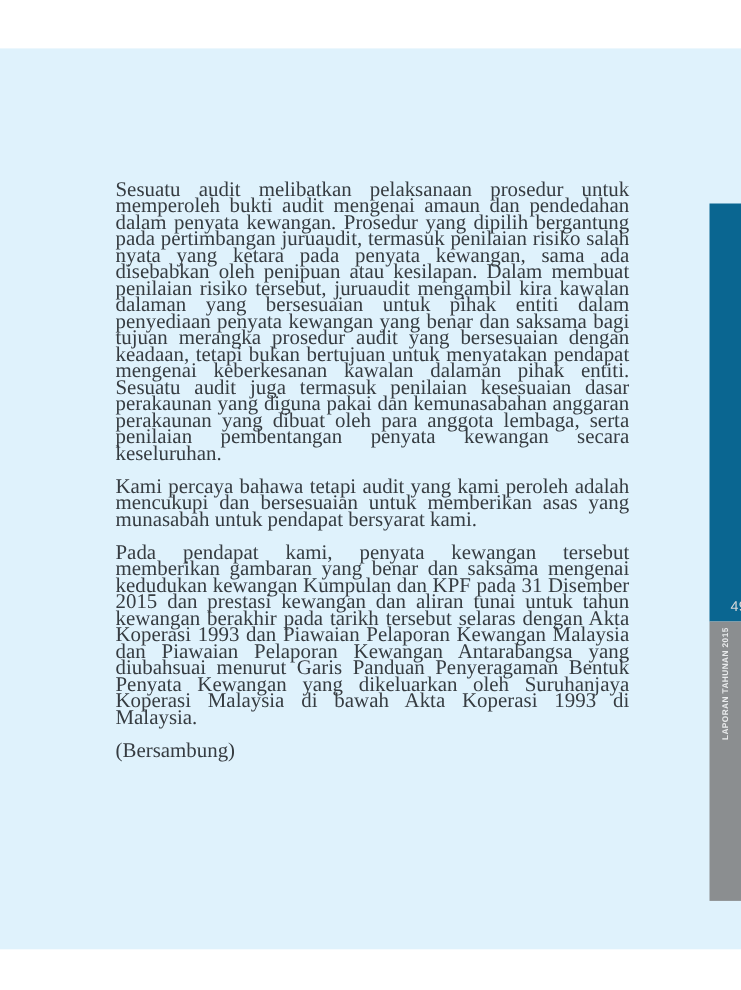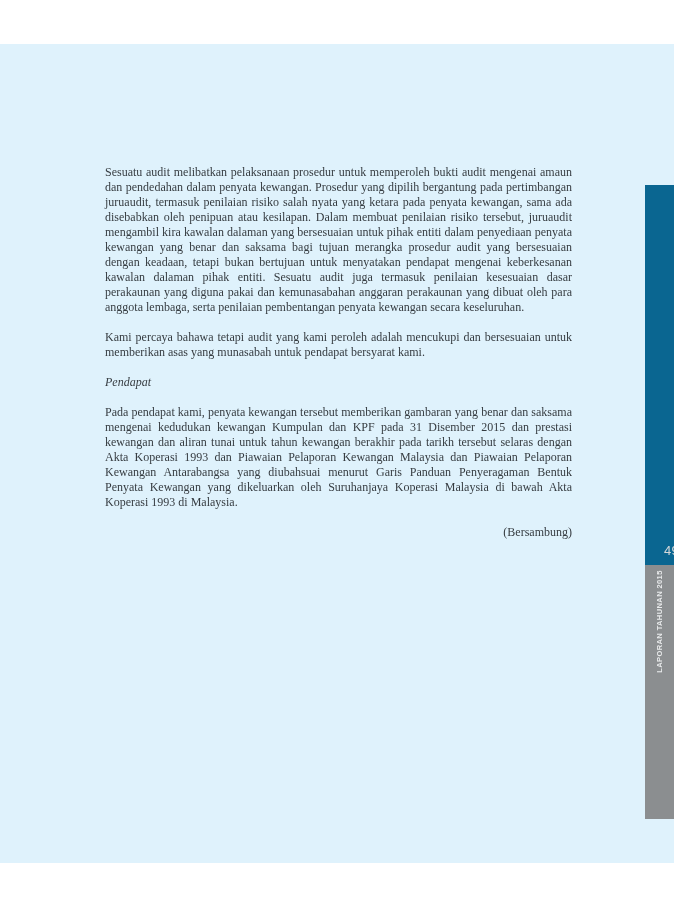--- a/index.html
+++ b/index.html
@@ -22,35 +22,35 @@
     width: 674px;
     height: 819px;
     background: #dff2fc;
   }
   .text-block {
     position: absolute;
     left: 105px;
     top: 121px;
     width: 467px;
     color: #363c41;
-    font-size: 12px;
+    font-size: 19px;
     line-height: 15px;
     text-align: justify;
   }
   .text-block p {
     margin: 0 0 15px 0;
   }
   .text-block p.last-loose {
   }
   .opinion-heading {
     font-style: italic;
     text-align: left;
   }
   .continuation {
-    text-align: right;
+    text-align: left;
   }
   .accent-bar {
     position: absolute;
     left: 645px;
     top: 185px;
     width: 29px;
     height: 380px;
     background: #0a6691;
   }
   .page-number {
@@ -98,21 +98,20 @@
 
 <div class="canvas">
 
   <div class="blue-panel">
 
     <div class="text-block">
       <p>Sesuatu audit melibatkan pelaksanaan prosedur untuk memperoleh bukti audit mengenai amaun dan pendedahan dalam penyata kewangan. Prosedur yang dipilih bergantung pada pertimbangan juruaudit, termasuk penilaian risiko salah nyata yang ketara pada penyata kewangan, sama ada disebabkan oleh penipuan atau kesilapan. Dalam membuat penilaian risiko tersebut, juruaudit mengambil kira kawalan dalaman yang bersesuaian untuk pihak entiti dalam penyediaan penyata kewangan yang benar dan saksama bagi tujuan merangka prosedur audit yang bersesuaian dengan keadaan, tetapi bukan bertujuan untuk menyatakan pendapat mengenai keberkesanan kawalan dalaman pihak entiti. Sesuatu audit juga termasuk penilaian kesesuaian dasar perakaunan yang diguna pakai dan kemunasabahan anggaran perakaunan yang dibuat oleh para anggota lembaga, serta penilaian pembentangan penyata kewangan secara keseluruhan.</p>
 
       <p>Kami percaya bahawa tetapi audit yang kami peroleh adalah mencukupi dan bersesuaian untuk memberikan asas yang munasabah untuk pendapat bersyarat kami.</p>
 
-      <p class="opinion-heading">Pendapat</p>
 
       <p class="last-loose">Pada pendapat kami, penyata kewangan tersebut memberikan gambaran yang benar dan saksama mengenai kedudukan kewangan Kumpulan dan KPF pada 31 Disember 2015 dan prestasi kewangan dan aliran tunai untuk tahun kewangan berakhir pada tarikh tersebut selaras dengan Akta Koperasi 1993 dan Piawaian Pelaporan Kewangan Malaysia dan Piawaian Pelaporan Kewangan Antarabangsa yang diubahsuai menurut Garis Panduan Penyeragaman Bentuk Penyata Kewangan yang dikeluarkan oleh Suruhanjaya Koperasi Malaysia di bawah Akta Koperasi 1993 di Malaysia.</p>
 
       <p class="continuation">(Bersambung)</p>
     </div>
 
   </div>
 
   <div class="accent-bar">
     <div class="page-number">49</div>

